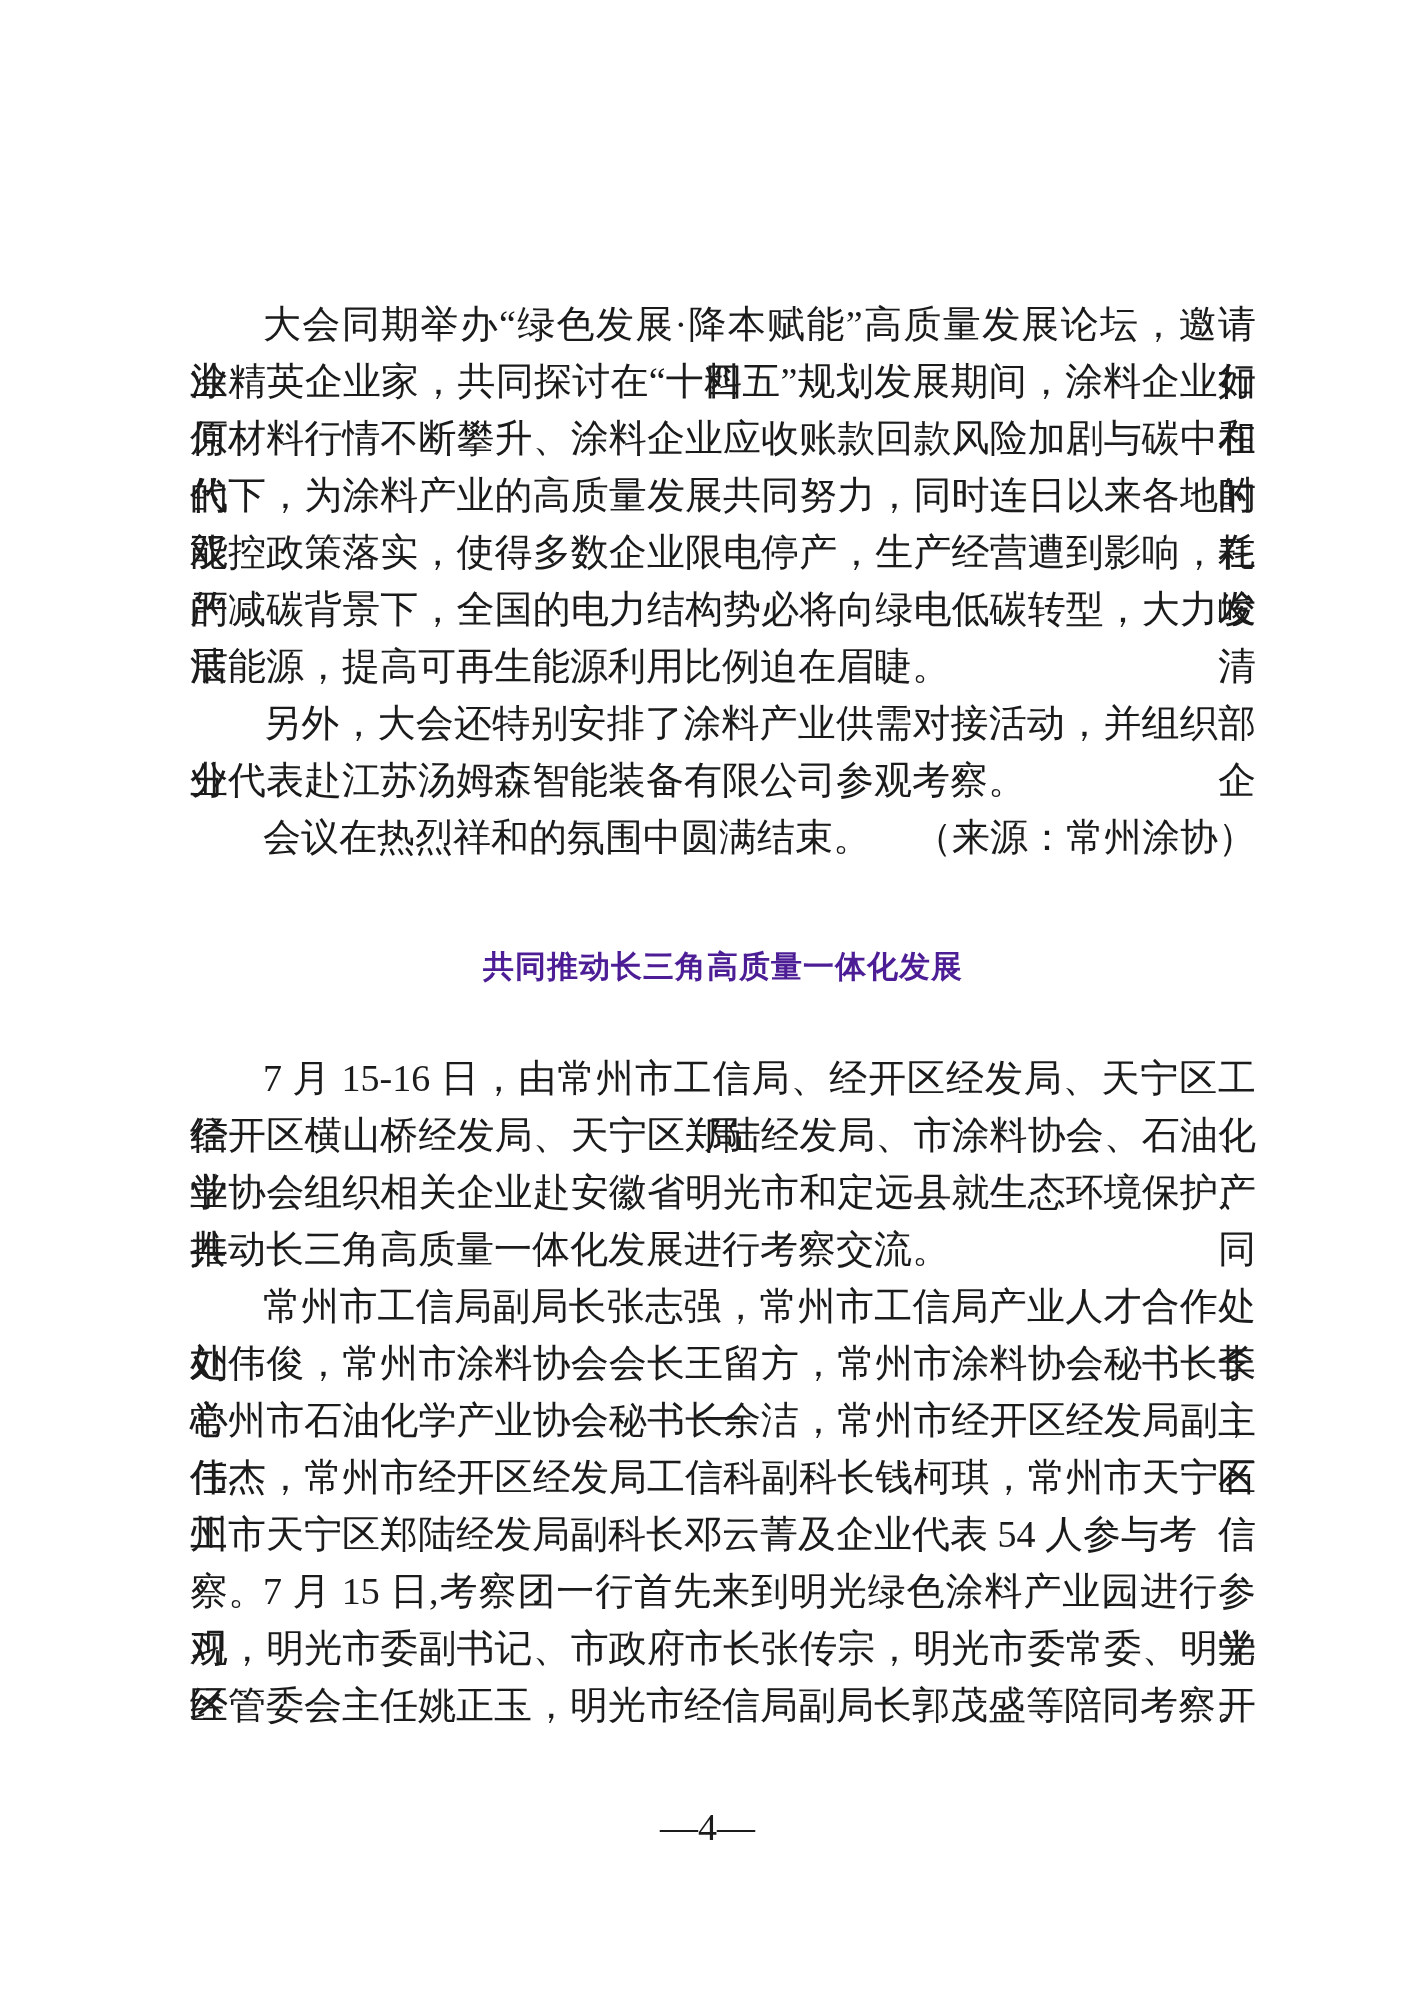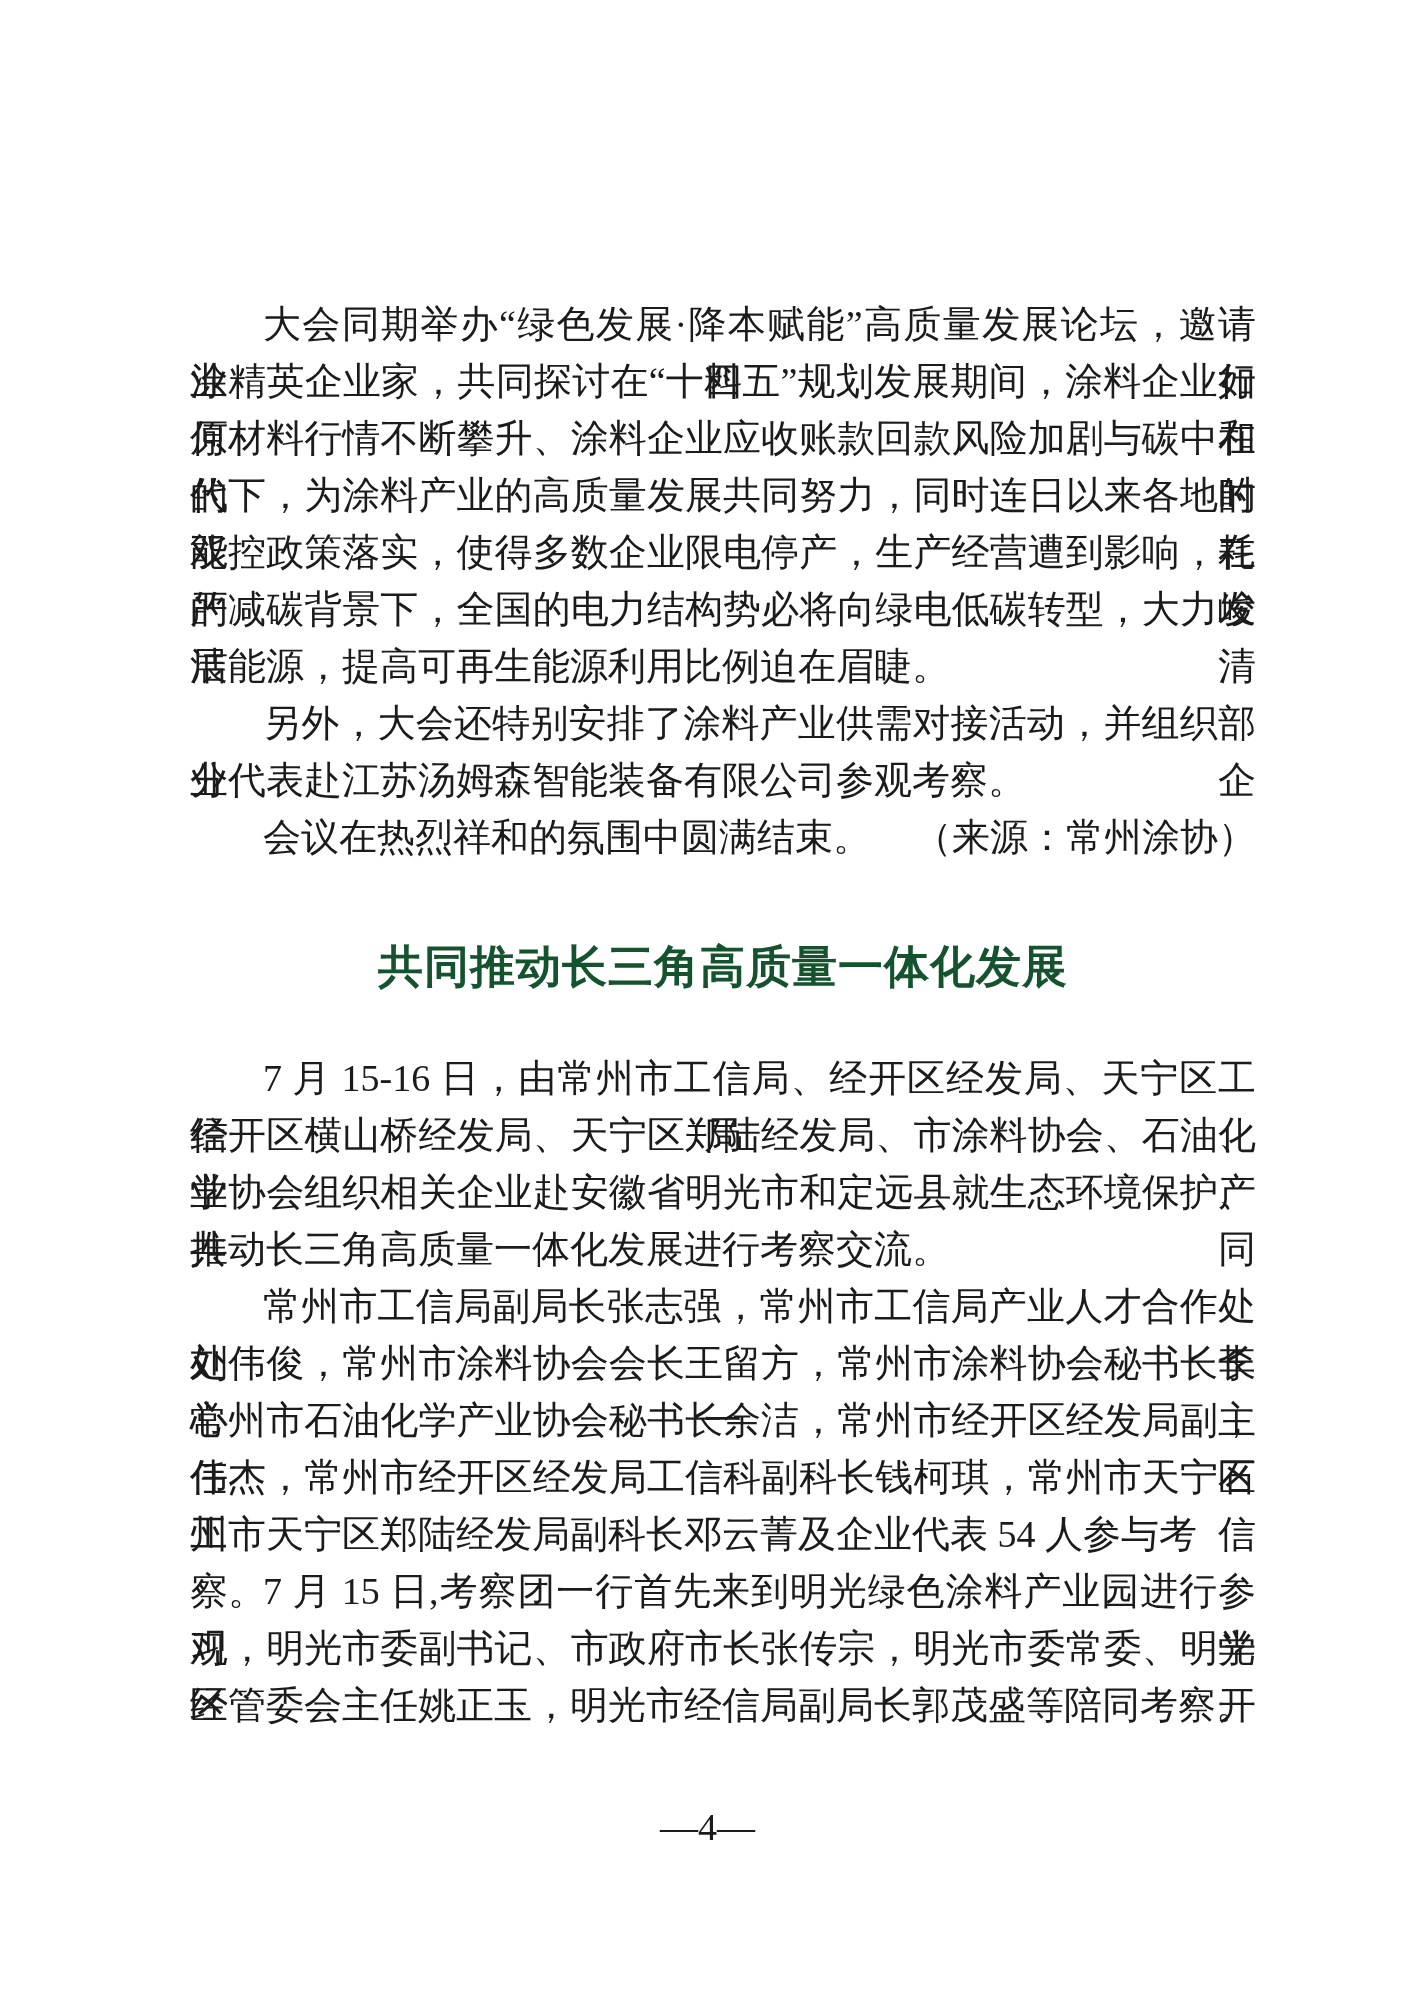--- a/index.html
+++ b/index.html
@@ -47,27 +47,27 @@
     display: flex;
     justify-content: space-between;
     align-items: flex-end;
     height: 57px;
     padding-left: 73px;
   }
   .src-row .left-part { white-space: nowrap; }
   .src-row .right-part { white-space: nowrap; }
   
   .title {
-    font-size: 45px;
+    font-size: 31px;
     line-height: 62px;
     font-weight: 700;
     text-align: center;
     letter-spacing: 1px;
     margin: 70px 0 52px 0;
-    color: #14532d;
+    color: #4c1d95;
   }
   .footer {
     position: absolute;
     left: 0;
     top: 1802px;
     width: 100%;
     text-align: center;
     font-size: 38px;
     line-height: 50px;
     color: #1b1b1b;

